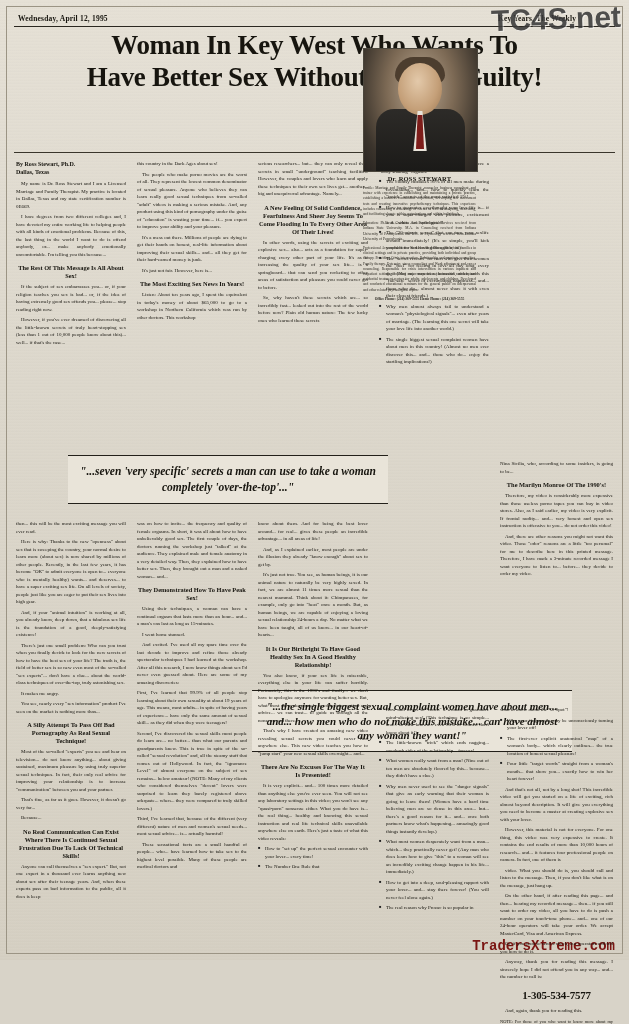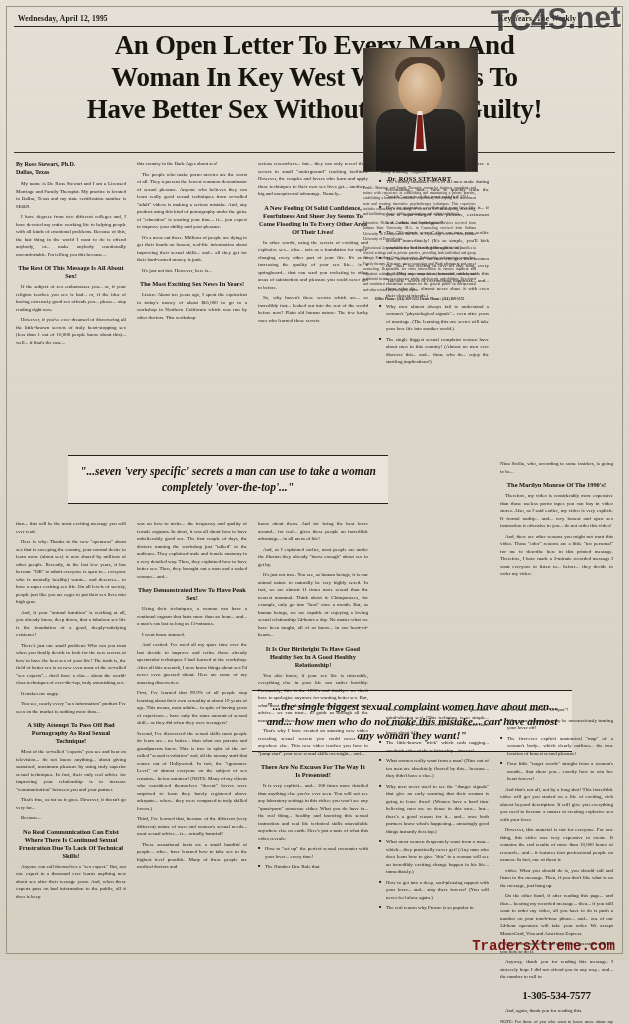--- a/index.html
+++ b/index.html
@@ -99,21 +99,20 @@
   <div class="paper-texture"></div>
   <div class="border-frame"></div>
 
   <div class="dateline">
     <span>Wednesday, April 12, 1995</span>
     <span class="right">Key Years, The Weekly</span>
   </div>
   <div class="rule-top"></div>
 
   <div class="headline">
-    <div>An Open Letter To Every Man And</div>
     <div>Woman In Key West Who Wants To</div>
     <div>Have Better Sex Without Feeling Guilty!</div>
   </div>
   <div class="rule-head"></div>
 
   <div class="wm-tc4s">TC4S.net</div>
   <div class="wm-traders">TradersXtreme.com</div>
 
   <div class="cols">
 

